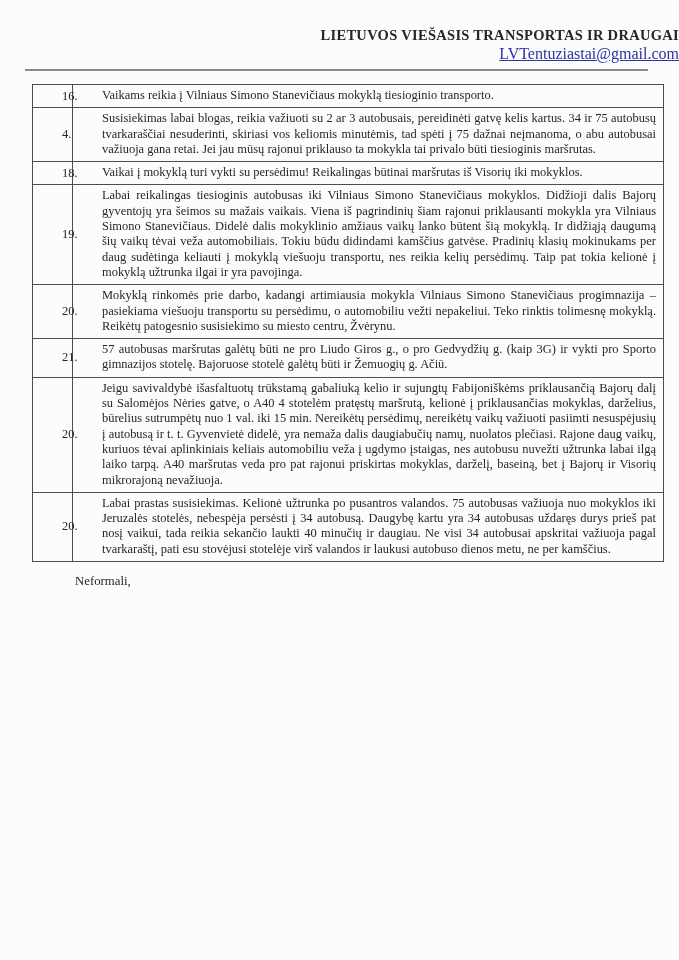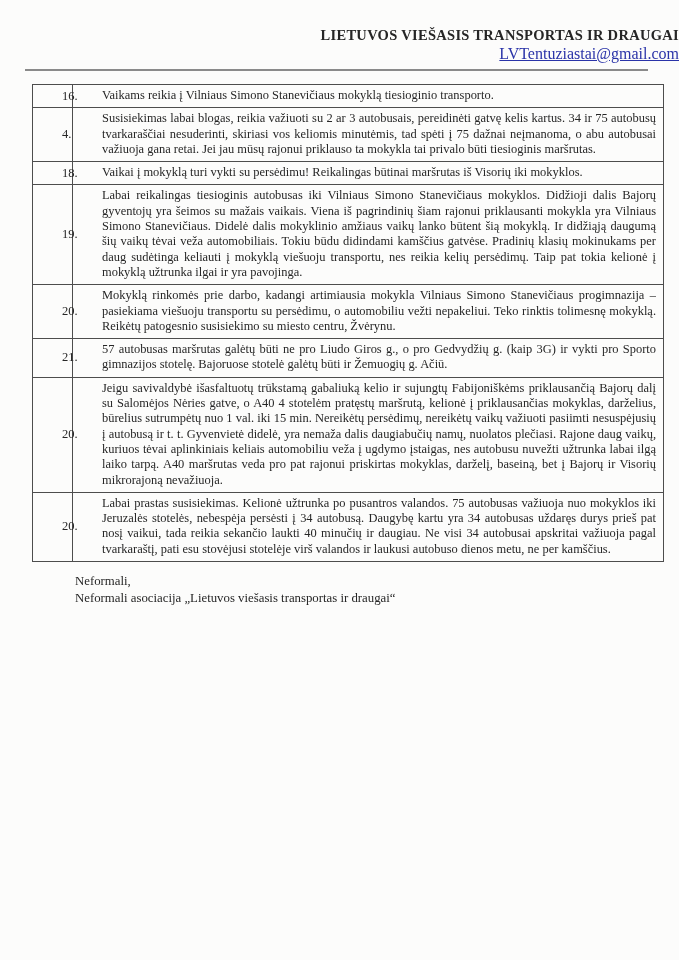--- a/index.html
+++ b/index.html
@@ -130,16 +130,15 @@
         </tr>
         <tr>
           <td class="num-cell">20.</td>
           <td class="text-cell"><span>Labai prastas susisiekimas. Kelionė užtrunka po pusantros valandos. 75 autobusas važiuoja nuo mokyklos iki Jeruzalės stotelės, nebespėja persėsti į 34 autobusą. Daugybę kartu yra 34 autobusas uždaręs durys prieš pat nosį vaikui, tada reikia sekančio laukti 40 minučių ir daugiau. Ne visi 34 autobusai apskritai važiuoja pagal tvarkaraštį, pati esu stovėjusi stotelėje virš valandos ir laukusi autobuso dienos metu, ne per kamščius.</span></td>
         </tr>
       </tbody>
   </table>
 
   <div class="signature">
     <div>Neformali,</div>
-    <div>Neformali asociacija „Lietuvos viešasis transportas ir draugai“</div>
   </div>
 
 </div>
 
 </body></html>

